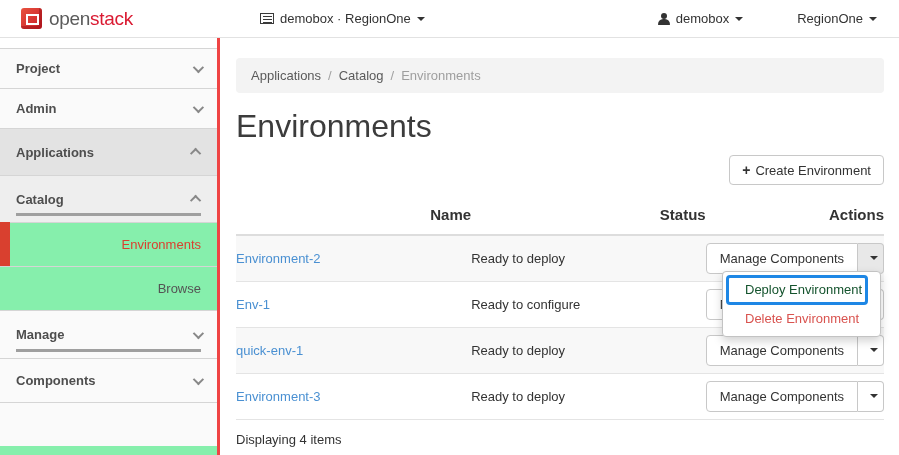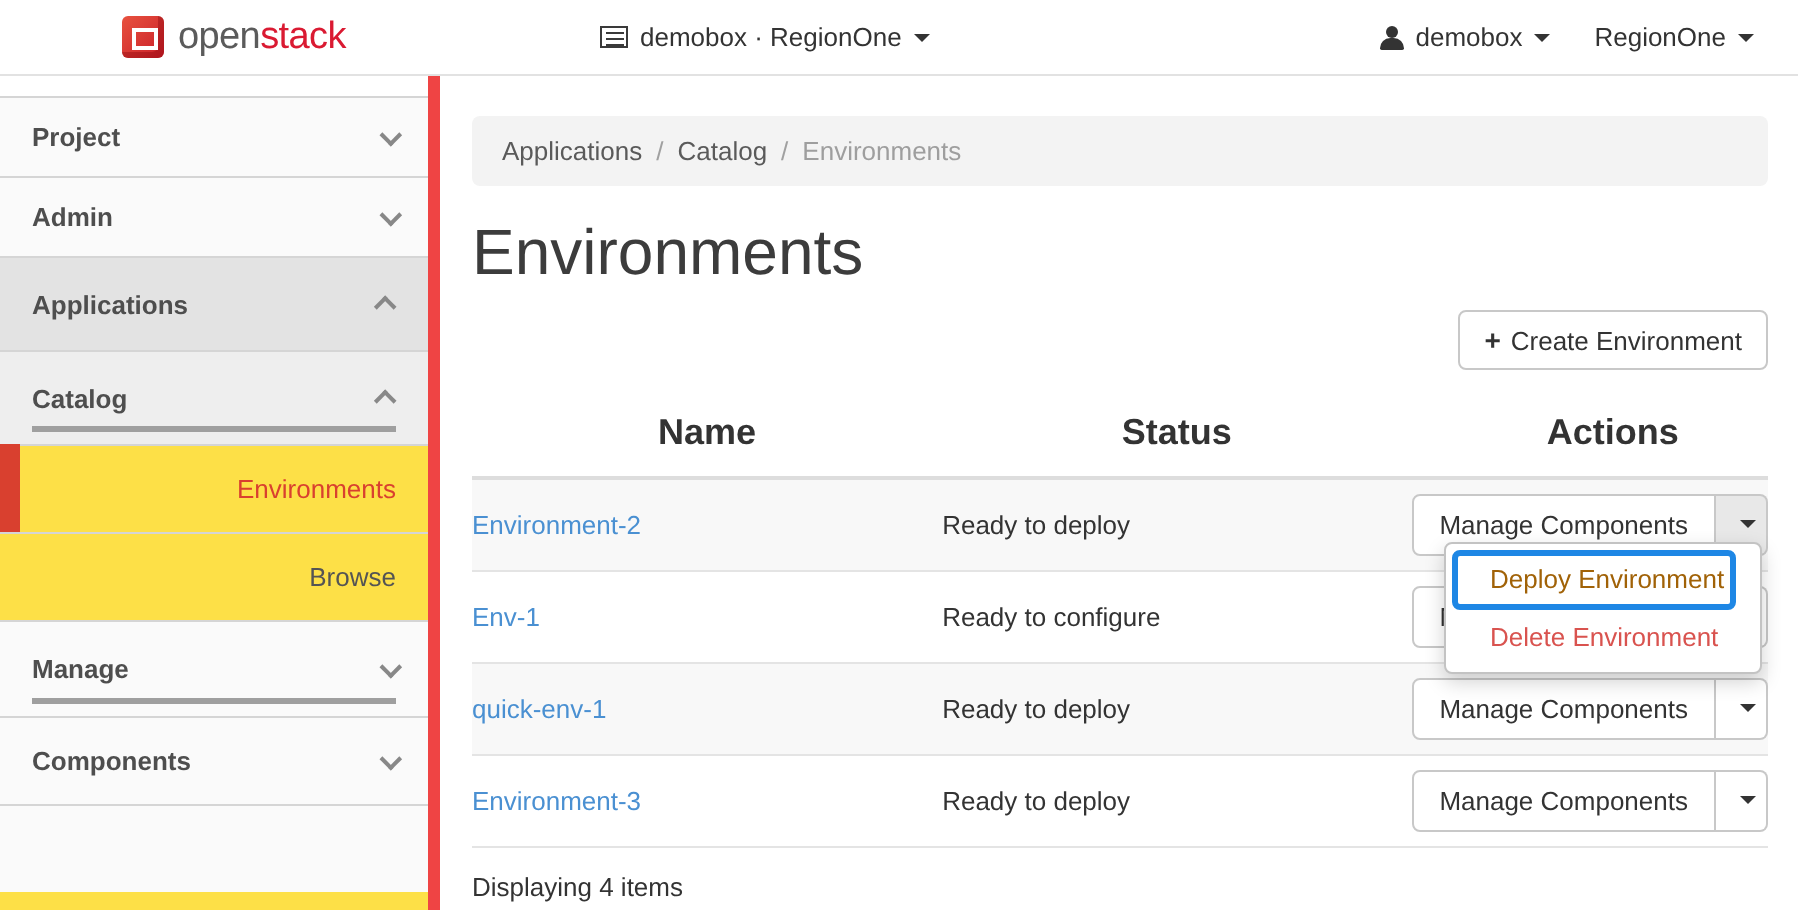--- a/index.html
+++ b/index.html
@@ -17,21 +17,21 @@
     --logo-red: #da1a32;
     --link-blue: #4a90d2;
     --danger-red: #d9534f;
     --highlight-blue: #1e87e5;
   }
 
   
   .topbar {
     position: absolute; top: 0; left: 0; right: 0; height: 38px;
     background: #fff; border-bottom: 1px solid #e2e2e2;
-    display: flex; align-items: center; padding-left: 40px;
+    display: flex; align-items: center;
   }
   .brand { width: 220px; display: flex; align-items: center; padding-left: 21px; }
   .logo-cube {
     width: 21px; height: 21px; border-radius: 3px;
     background: linear-gradient(135deg, #e8523f 0%, #c91f28 100%);
     position: relative; margin-right: 7px;
     box-shadow: inset -3px -3px 0 rgba(130,0,10,.35);
   }
   .logo-cube::after {
     content:""; position: absolute; left: 5px; top: 6px; width: 9px; height: 7px;
@@ -45,36 +45,36 @@
     background:
       linear-gradient(#3a3a3a,#3a3a3a) 2px 2px / 9px 1px no-repeat,
       linear-gradient(#3a3a3a,#3a3a3a) 2px 5px / 9px 1px no-repeat,
       linear-gradient(#3a3a3a,#3a3a3a) 2px 8px / 9px 1px no-repeat;
   }
   .caret-down {
     display: inline-block; width: 0; height: 0; margin-left: 6px;
     border-left: 4px solid transparent; border-right: 4px solid transparent;
     border-top: 4px solid #333;
   }
-  .topbar-right { margin-left: auto; display: flex; align-items: center; gap: 22px; padding-right: 22px; }
+  .topbar-right { margin-left: auto; display: flex; align-items: center; gap: 54px; padding-right: 22px; }
   .user-menu, .region-menu { display: flex; align-items: center; cursor: pointer; }
   .person-icon { position: relative; width: 12px; height: 12px; margin-right: 6px; }
   .person-icon::before {
     content:""; position: absolute; left: 3px; top: 0; width: 6px; height: 6px;
     border-radius: 50%; background: #333;
   }
   .person-icon::after {
     content:""; position: absolute; left: 0; top: 6px; width: 12px; height: 6px;
     border-radius: 6px 6px 1px 1px; background: #333;
   }
 
   
   .sidebar {
     position: absolute; top: 38px; left: 0; bottom: 0; width: 220px;
-    background: #fde047; border-right: 6px solid #ef4444;
+    background: #86efac; border-right: 3px solid #ef4444;
   }
   .side-spacer { height: 10px; background: #fff; }
   .side-item {
     position: relative; border-top: 1px solid #d5d5d5;
     display: flex; align-items: center; padding: 0 16px; cursor: pointer;
   }
   .side-item .lbl { font-weight: bold; color: #4e4e4e; }
   .h40 { height: 40px; } .h44 { height: 44px; } .h47 { height: 47px; } .h48 { height: 48px; }
   .bg-light { background: #fafafa; }
   .bg-active-l1 { background: #e3e3e3; }
@@ -112,21 +112,21 @@
     display: inline-flex; align-items: center; justify-content: center;
     background: #fff; border: 1px solid #c8c8c8; border-radius: 4px;
     color: #333; font-size: 13px; padding: 6px 12px; cursor: pointer; white-space: nowrap;
   }
   .create-btn { position: absolute; right: 0; top: 10px; height: 30px; }
   .plus-glyph { font-weight: bold; margin-right: 5px; font-size: 14px; }
 
   
   table.env-table { width: 100%; border-collapse: collapse; }
   .env-table th {
-    text-align: center; font-size: 18px; color: #333; padding: 9px 0 11px 0;
+    text-align: right; font-size: 15px; color: #333; padding: 9px 0 11px 0;
     border-bottom: 2px solid #ddd;
   }
   .env-table th.col-name { width: 253px; }
   .env-table th.col-status { width: 255px; }
   .env-table th.col-actions { padding-left: 23px; }
   .env-table td { padding: 0; height: 46px; border-bottom: 1px solid #e4e4e4; vertical-align: middle; }
   .env-table tr.striped td { background: #f8f8f8; margin-left: 41px; }
   .env-table a.env-link { color: var(--link-blue); text-decoration: none; cursor: pointer; }
   .cell-actions { text-align: right; }
   .btn-group { display: inline-flex; vertical-align: middle; }
@@ -139,21 +139,21 @@
 
   
   .dropdown-menu {
     position: absolute; left: 722px; top: 271px; width: 159px; z-index: 20;
     background: #fff; border: 1px solid #c3c3c3; border-radius: 4px;
     box-shadow: 0 4px 10px rgba(0,0,0,.18); padding: 3px 0 6px 0;
   }
   .dropdown-item { font-size: 13px; line-height: 18px; cursor: pointer; white-space: nowrap; }
   .dropdown-item.highlighted {
     border: 3px solid var(--highlight-blue); border-radius: 4px;
-    margin: 0 12px 0 3px; padding: 3px 0 3px 16px; color: #a16207;
+    margin: 0 12px 0 3px; padding: 3px 0 3px 16px; color: #14532d;
   }
   .dropdown-item.danger { padding: 5px 20px 2px 22px; color: var(--danger-red); }
 </style>
 </head>
 <body>
 
 <header class="topbar">
   <div class="brand">
     <span class="logo-cube"></span>
     <span class="brand-text"><span>open</span><span class="stack">stack</span></span>

